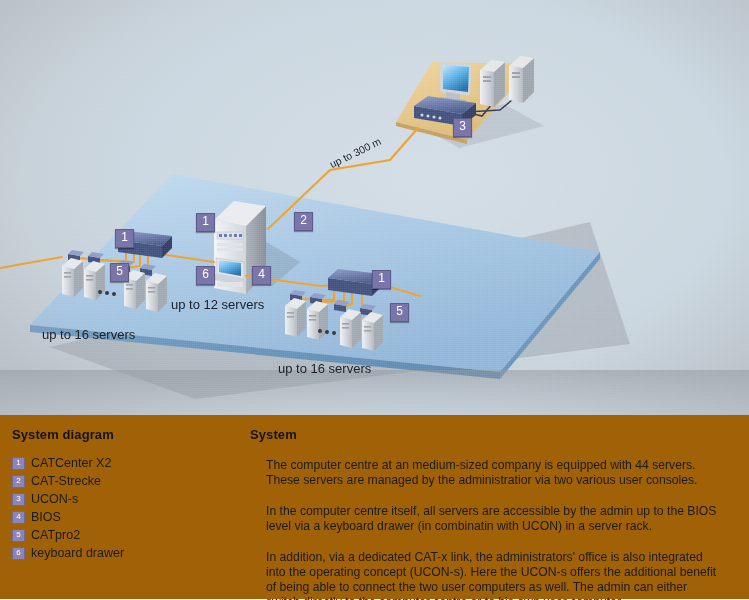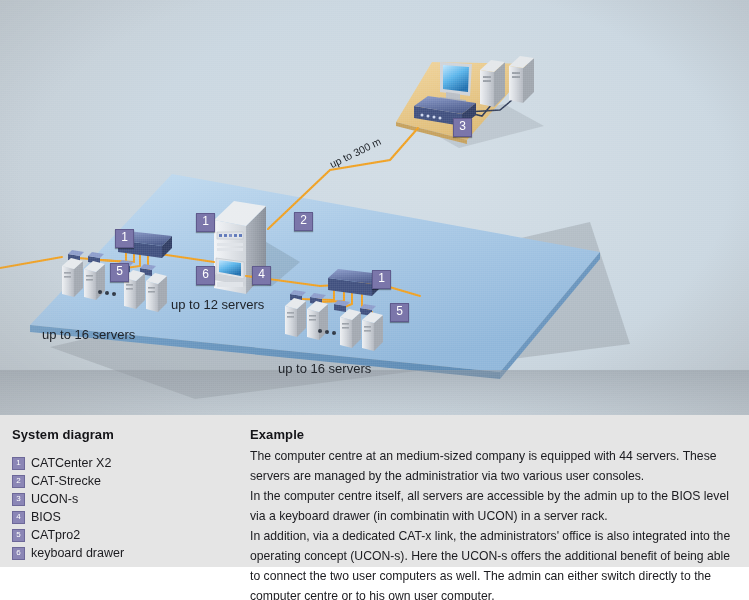--- a/index.html
+++ b/index.html
@@ -58,22 +58,22 @@
     font-family:"Liberation Sans", sans-serif;
   }
   .dlabel.rot{
     transform:rotate(-26deg);
     transform-origin:left bottom;
     font-size:10.5px;
   }
 
   
   #bottom{
-    position:absolute;left:0;top:415px;width:749px;height:152px;
-    background:#e5e5e5;
+    position:absolute;left:0;top:415px;width:749px;height:184px;
+    background:#a16207;
   }
   .col-left{position:absolute;left:12px;top:12px;width:222px;}
   .col-right{position:absolute;left:250px;top:12px;width:489px;}
 
   h2.sec{
     margin:0 0 14px 0;
     font-size:13px;
     font-weight:bold;
     color:#141418;
     letter-spacing:.1px;
@@ -93,23 +93,23 @@
     width:11px;height:11px;
     background:#8b86b6;
     border:1px solid #6d6899;
     color:#fff;
     font-size:8px;line-height:10px;
     text-align:center;
     margin-right:6px;
     flex:0 0 auto;
   }
   p.para{
-    margin:0;
+    margin:16px;
     font-size:12.2px;
-    line-height:20px;
+    line-height:15px;
     color:#1b1b1f;
   }
 </style>
 </head>
 <body>
 
 <div id="illustration">
 
   <svg class="scene" viewBox="0 0 749 415">
     <defs>
@@ -450,18 +450,18 @@
         <span>CATpro2</span>
       </li>
       <li>
         <span class="lbadge">6</span>
         <span>keyboard drawer</span>
       </li>
     </ul>
   </div>
 
   <div class="col-right">
-    <h2 class="sec">Example</h2>
+    <h2 class="sec">System</h2>
     <p class="para">The computer centre at an medium-sized company is equipped with 44 servers. These servers are managed by the administratior via two various user consoles.</p>
     <p class="para">In the computer centre itself, all servers are accessible by the admin up to the BIOS level via a keyboard drawer (in combinatin with UCON) in a server rack.</p>
     <p class="para">In addition, via a dedicated CAT-x link, the administrators' office is also integrated into the operating concept (UCON-s). Here the UCON-s offers the additional benefit of being able to connect the two user computers as well. The admin can either switch directly to the computer centre or to his own user computer.</p>
   </div>
 </div>
 
 </body></html>

